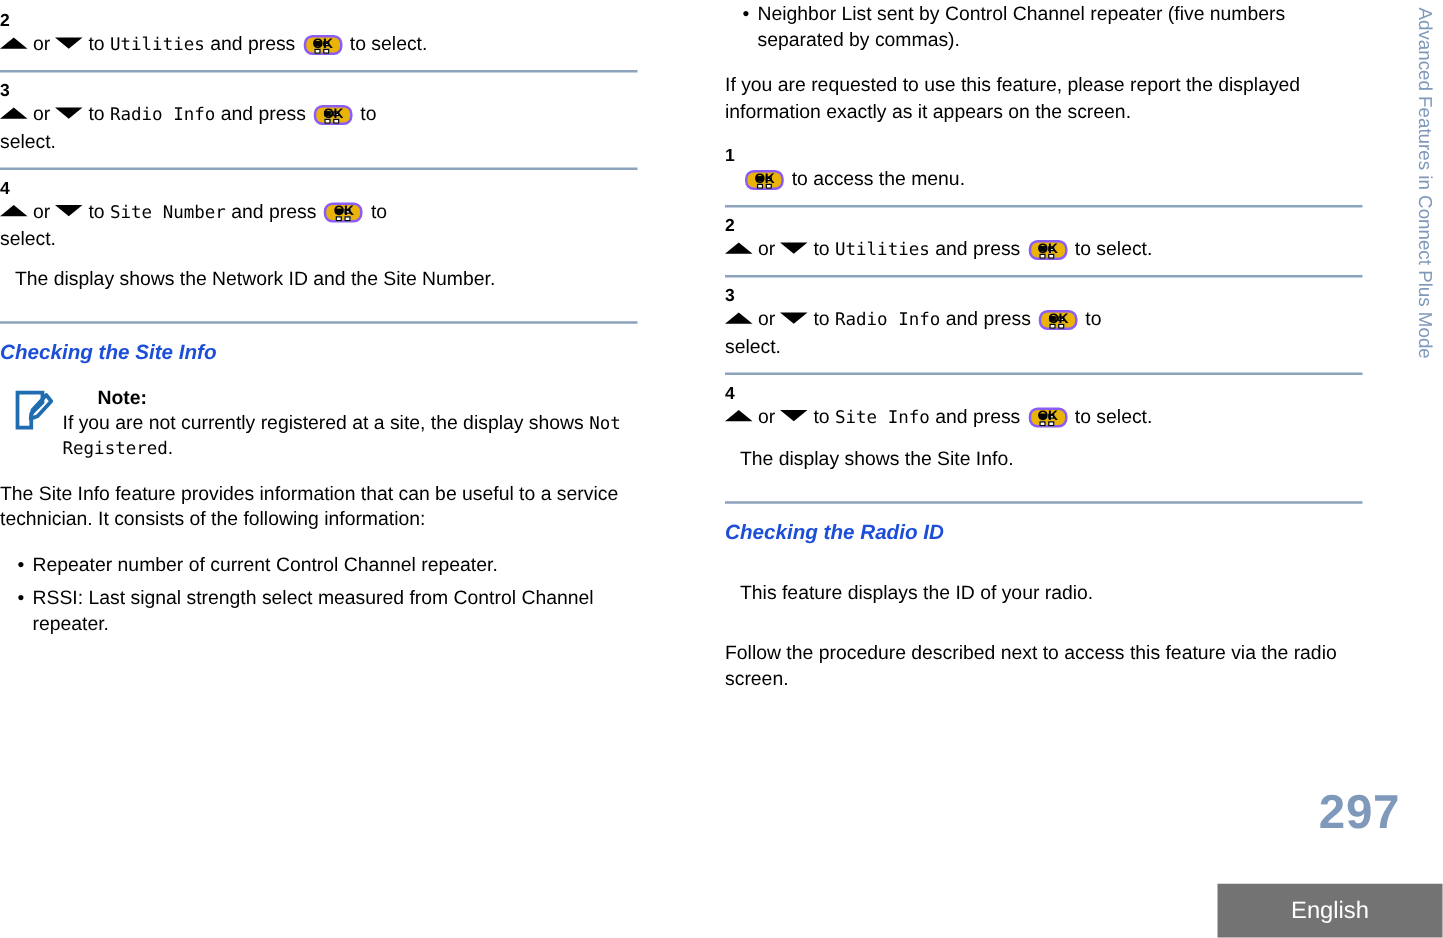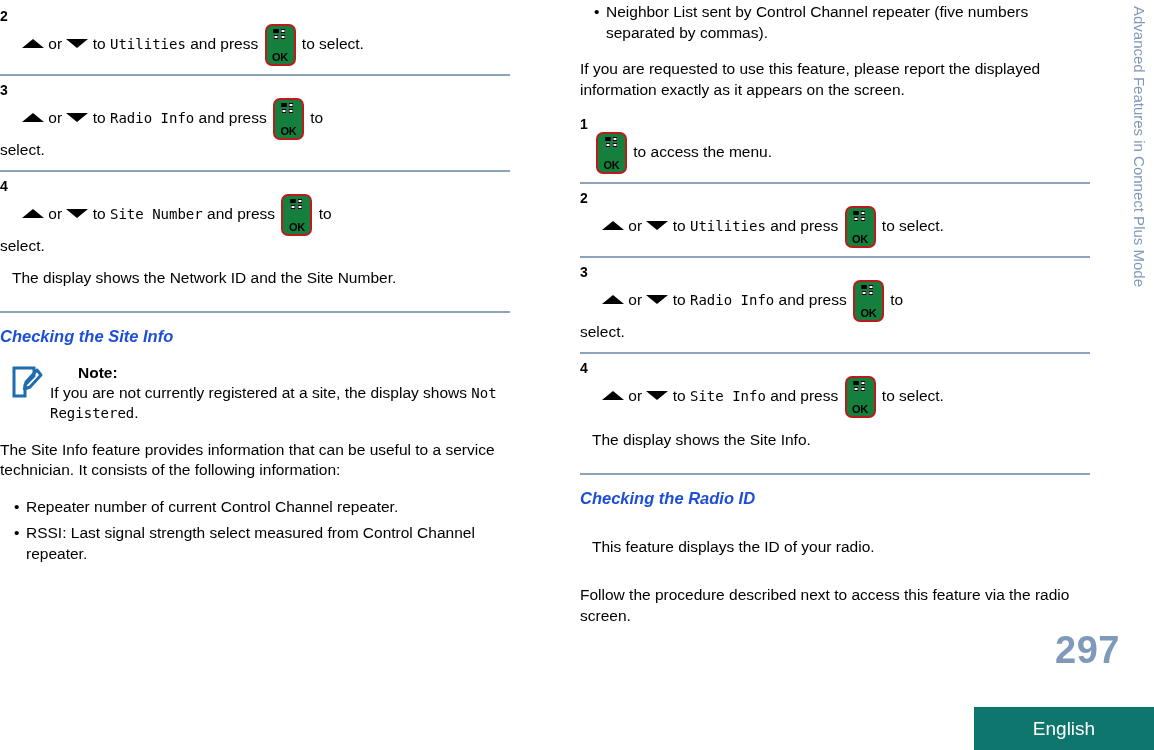--- a/index.html
+++ b/index.html
@@ -58,21 +58,20 @@
   .step { position: relative; }
   .step-num {
     font-weight: bold;
     font-size: 14px;
     line-height: 16px;
     color: #000;
     display: block;
   }
   .step-body {
     display: block;
-    padding-left: 22px;
     font-size: 15.5px;
     line-height: 24px;
   }
   .step-cont {
     display: block;
     padding-left: 0px;
   }
 
   
   .bullet-row {
@@ -124,27 +123,27 @@
     border-left: 11px solid transparent;
     border-right: 11px solid transparent;
     border-top: 9px solid #000;
   }
 
   
   .okkey {
     display: inline-block;
     vertical-align: middle;
     width: 31px;
-    height: 42px;
-    border: 2px solid #b91c1c;
+    height: 16px;
+    border: 2px solid #8b5cf6;
     border-radius: 7px;
     box-sizing: border-box;
     position: relative;
     margin: 0 2px;
-    background: #15803d;
+    background: #eab308;
   }
   .okkey .grid {
     position: absolute;
     top: 3px;
     left: 50%;
     transform: translateX(-50%);
     width: 13px;
     height: 11px;
   }
   .okkey .grid i {
@@ -230,21 +229,21 @@
     font-weight: bold;
     color: #7f99ba;
     letter-spacing: 0.5px;
   }
   .lang-band {
     position: absolute;
     left: 974px;
     top: 707px;
     width: 180px;
     height: 43px;
-    background: #0f766e;
+    background: #737373;
     color: #ffffff;
     font-size: 19px;
     display: flex;
     align-items: center;
     justify-content: center;
   }
 </style>
 </head>
 <body>
 

